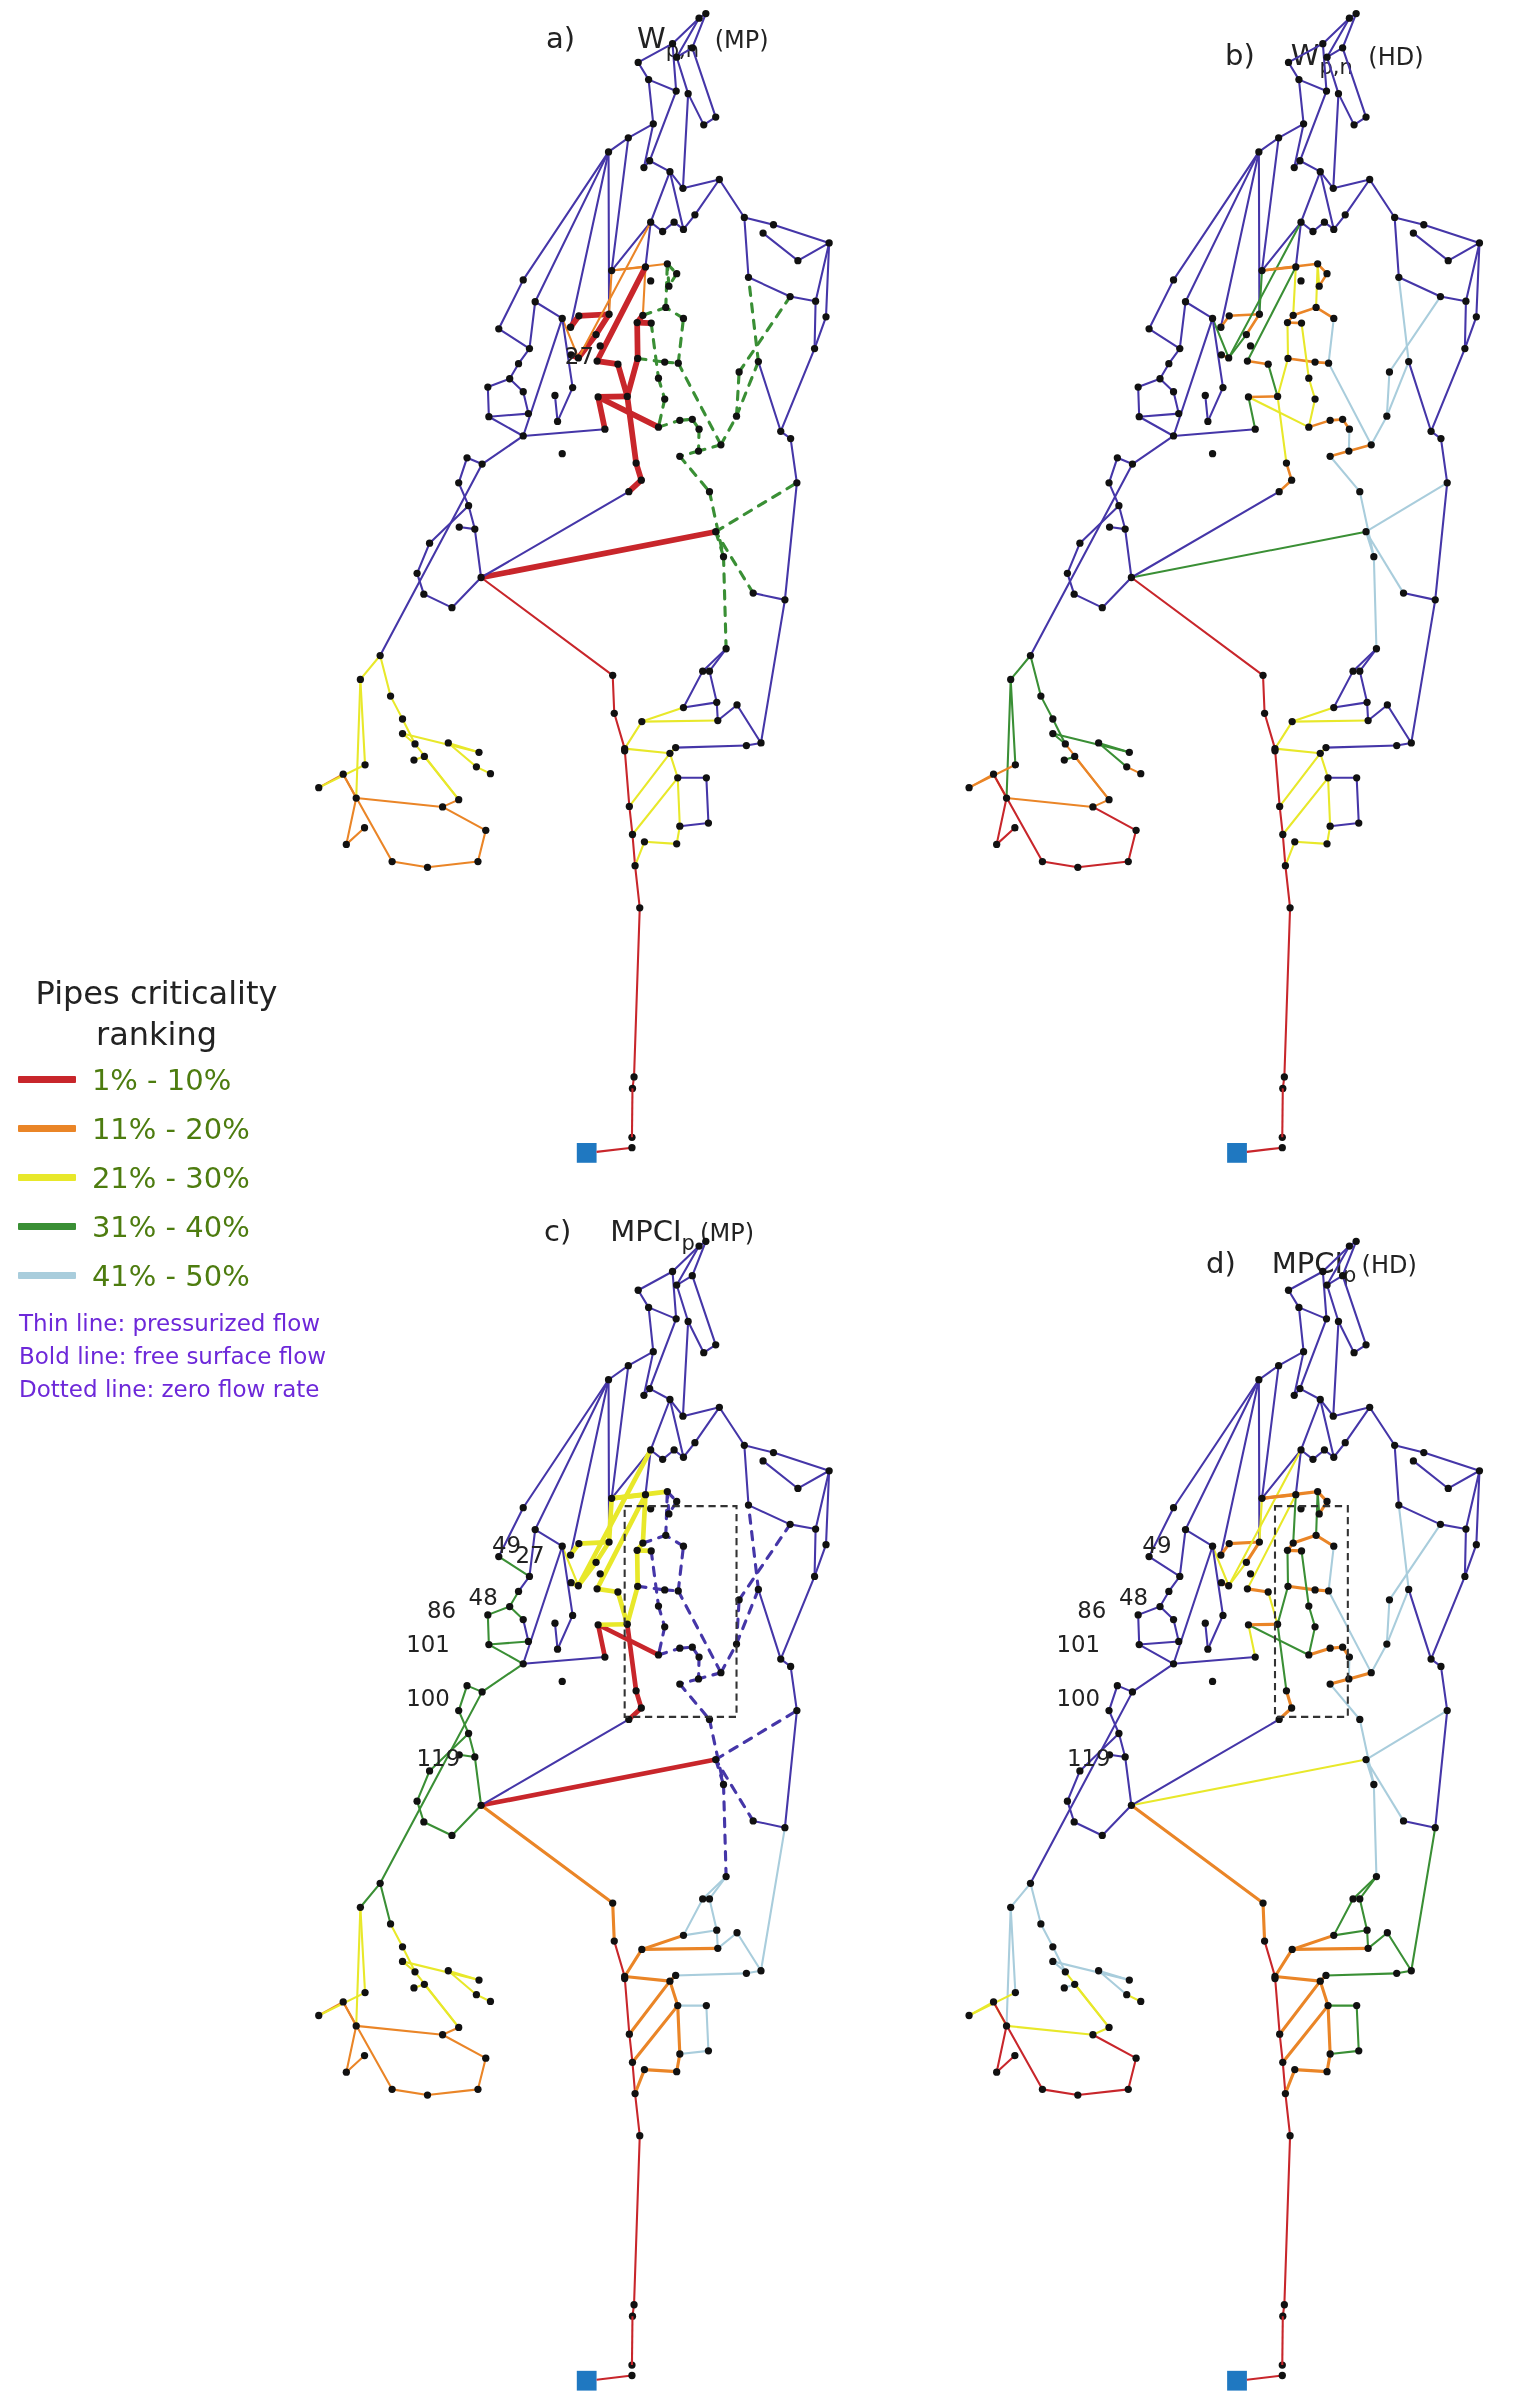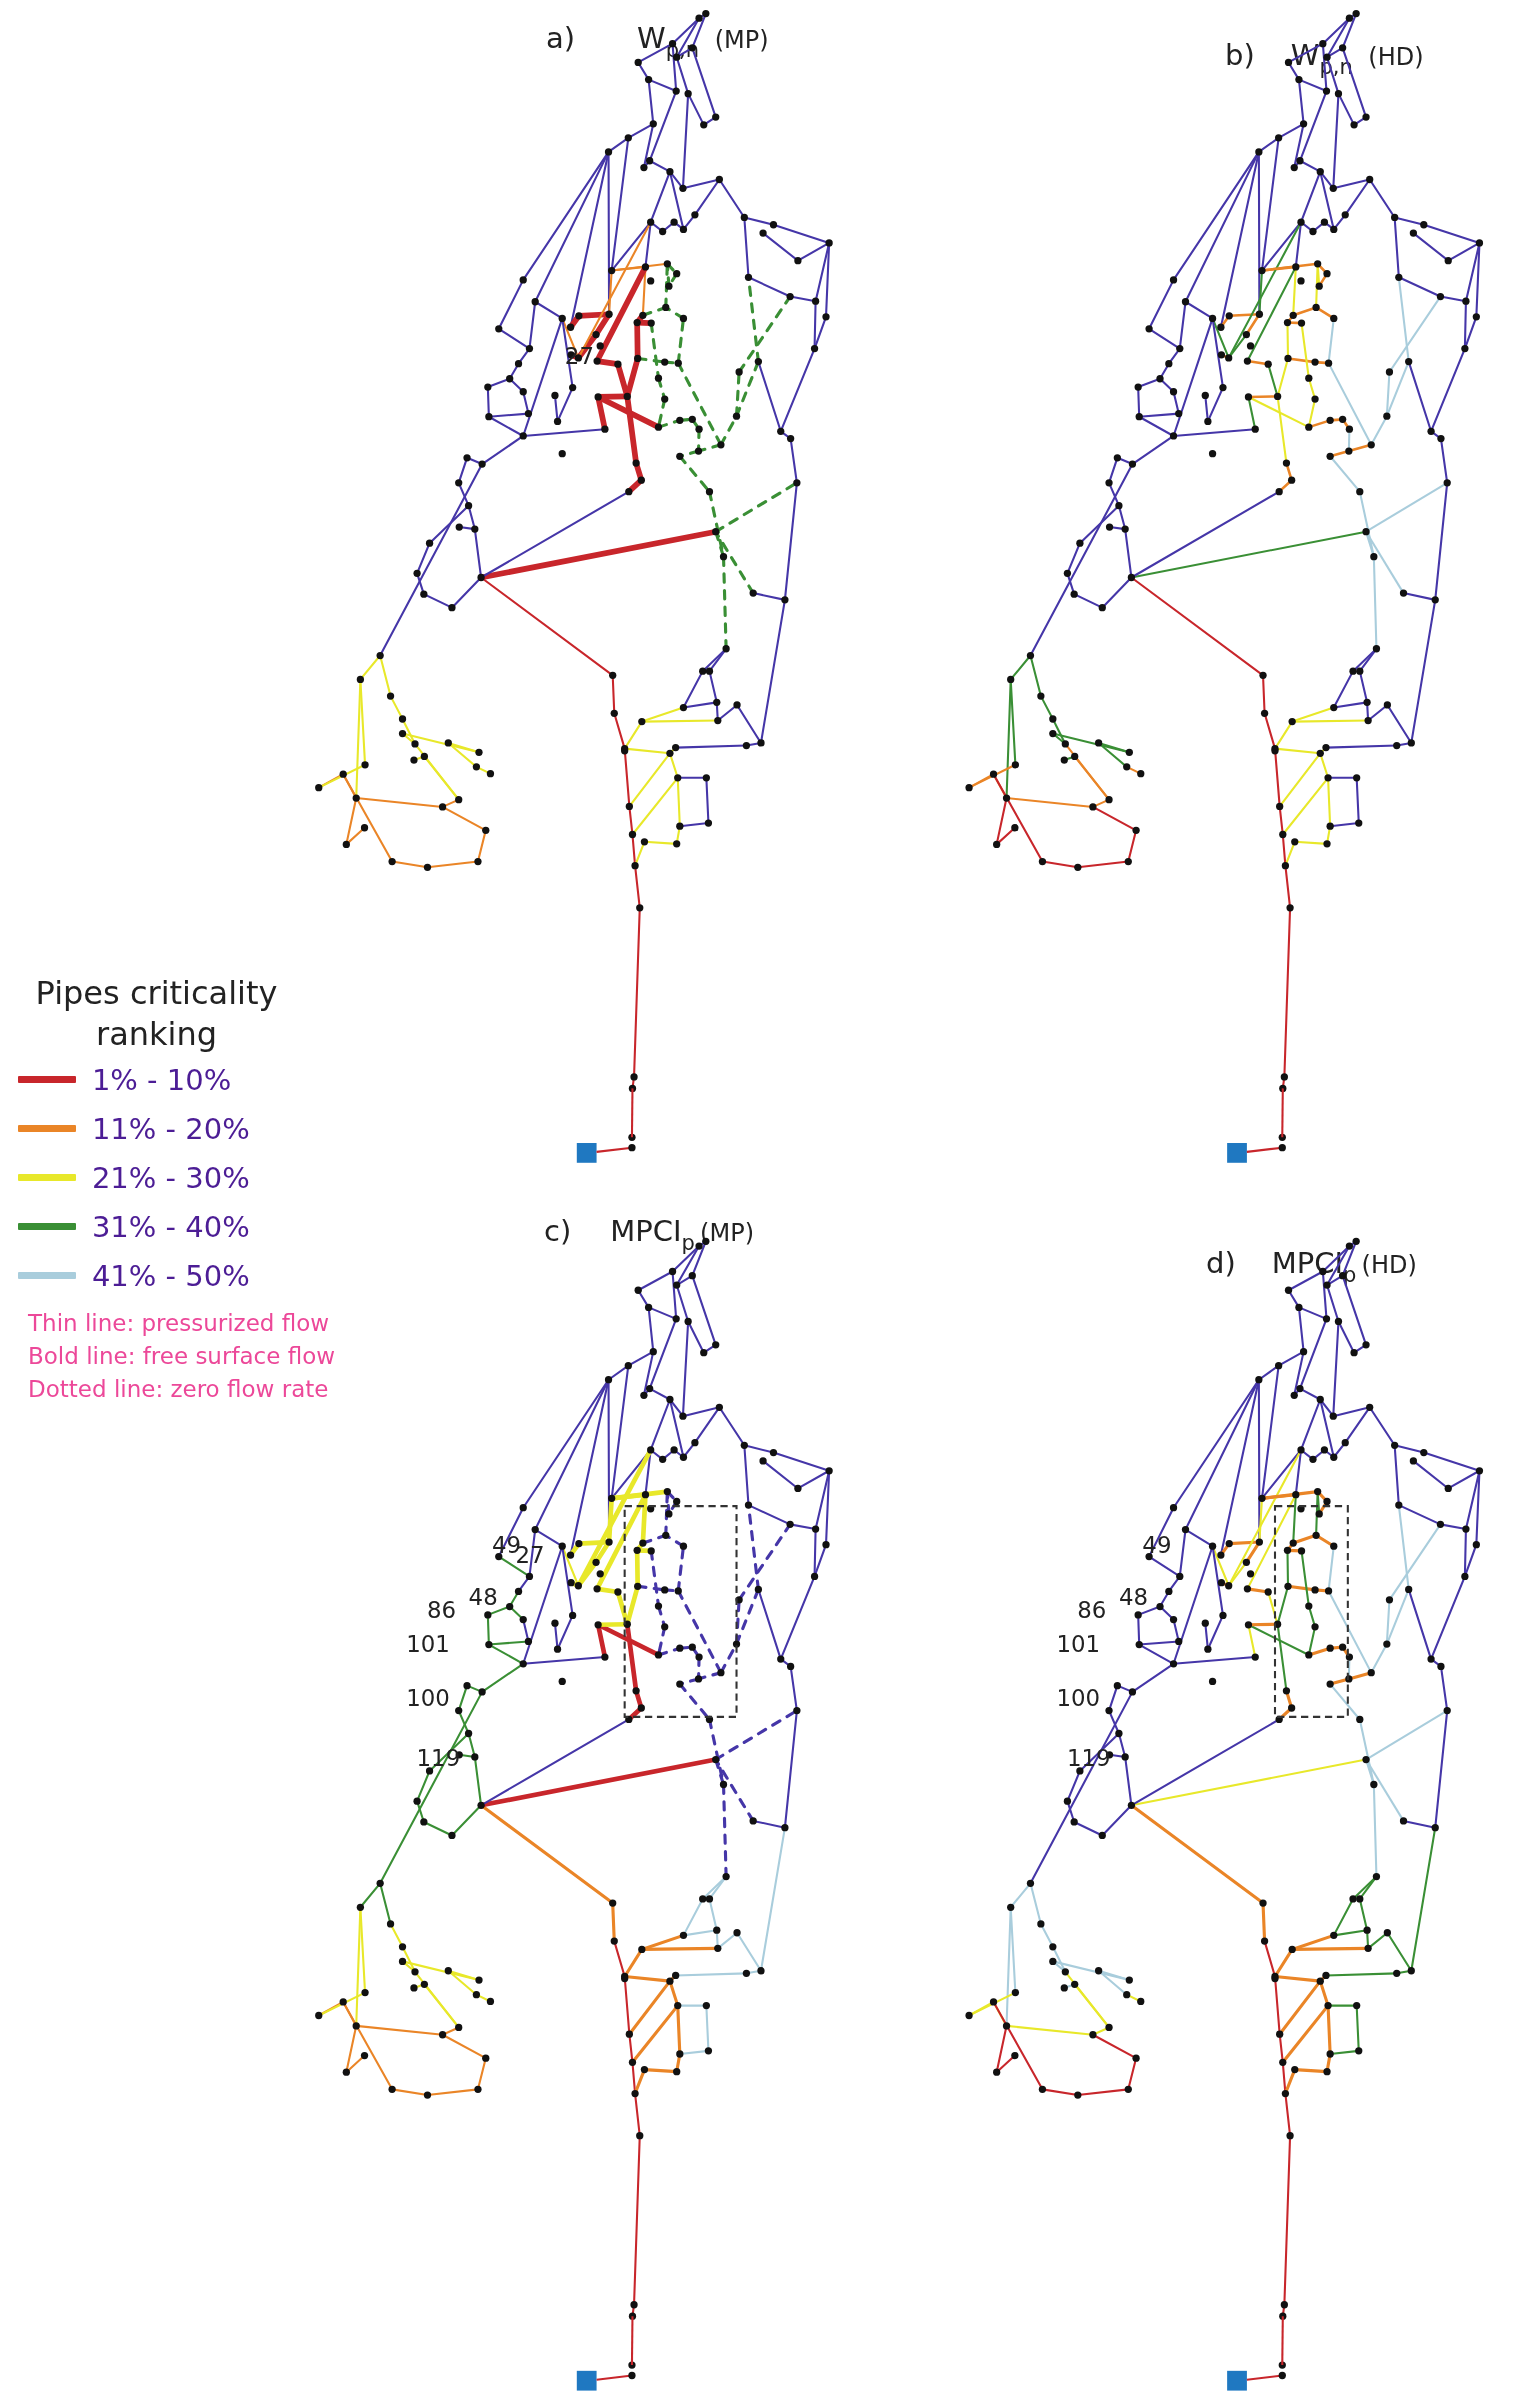--- a/index.html
+++ b/index.html
@@ -6,22 +6,22 @@
   body { width: 1536px; height: 2401px; position: relative; overflow: hidden;
          font-family: "DejaVu Sans", "Liberation Sans", sans-serif; color: #222; }
   .panel-title { position: absolute; font-size: 29px; white-space: nowrap; color: #222; }
   .panel-title .letter { display: inline-block; margin-right: 62px; }
   .panel-title .metric sub { font-size: 21px; vertical-align: -9.4px; }
   .panel-title .mode { font-size: 24px; margin-left: 15.6px; }
   .legend { position: absolute; left: 11px; top: 973px; width: 354px; }
   .legend-title { font-size: 32px; line-height: 41px; text-align: center; width: 291px; color: #222; }
   .legend-row { display: flex; align-items: center; height: 49px; }
   .legend-swatch { width: 58px; height: 7.3px; margin: 0 15.6px 0 7.3px; border-radius: 1px; }
-  .legend-label { font-size: 29px; color: #4c1d95; }
-  .legend-note { font-size: 23px; line-height: 33px; margin-left: 17px; color: #ec4899; }
+  .legend-label { font-size: 29px; color: #4d7c0f; }
+  .legend-note { font-size: 23px; line-height: 33px; margin-left: 8px; color: #6d28d9; }
   .node-label { font-size: 44px; fill: #222; font-family: "DejaVu Sans", "Liberation Sans", sans-serif; }
 </style>
 </head>
 <body>
 
 <div class="panel-title" style="left:546px; top:21px;">
   <span class="letter">a)</span><span class="metric"><span>W</span><sub>p,n</sub></span><span class="mode">(MP)</span>
 </div>
 <div class="panel-title" style="left:1225px; top:38px;">
   <span class="letter" style="margin-right:36px;">b)</span><span class="metric"><span>W</span><sub>p,n</sub></span><span class="mode">(HD)</span>

